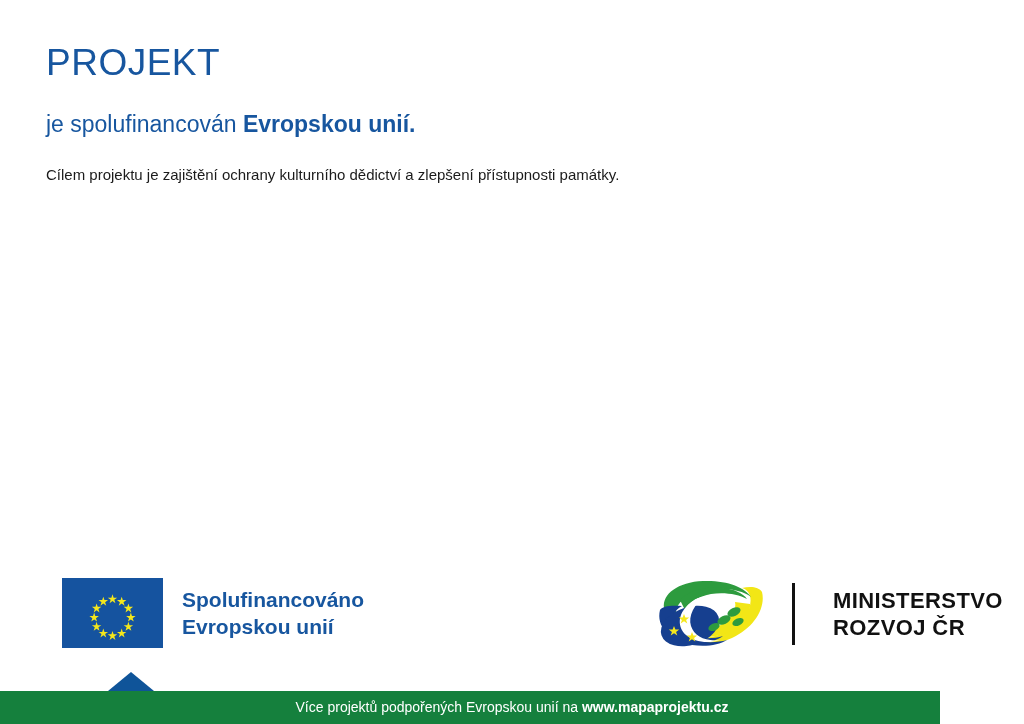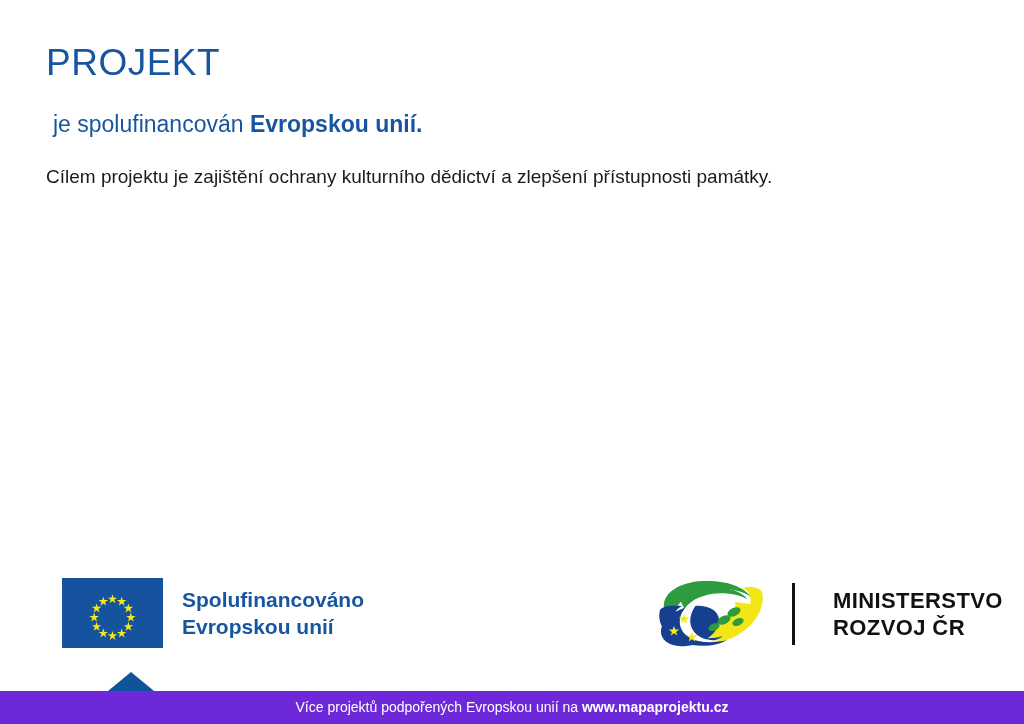--- a/index.html
+++ b/index.html
@@ -46,34 +46,34 @@
     line-height: 71px;
     letter-spacing: -0.4px;
     margin: 0;
   }
   .headline .line {
     display: block;
     white-space: nowrap;
   }
 
   .subline {
-    margin: 30px 0 0 7px;
+    margin: 30px 0 0 0;
     font-size: 23px;
     font-weight: 400;
     color: #17569f;
     line-height: 1.2;
     white-space: nowrap;
   }
   .subline b {
     font-weight: 700;
   }
 
   .goal {
     margin: 26px 0 0 0;
-    font-size: 19px;
+    font-size: 15px;
     font-weight: 400;
     color: #1b1b1b;
     line-height: 1.3;
     white-space: nowrap;
   }
 
   
   .logos {
     position: absolute;
     left: 0;
@@ -150,23 +150,23 @@
   }
   .mmr-caption span {
     display: block;
   }
 
   
   .footer {
     position: absolute;
     left: 0;
     top: 691px;
-    width: 1024px;
+    width: 940px;
     height: 33px;
-    background: #6d28d9;
+    background: #15803d;
   }
   .footer-notch {
     position: absolute;
     left: 108px;
     top: -19px;
     width: 0;
     height: 0;
     border-left: 23px solid transparent;
     border-right: 23px solid transparent;
     border-bottom: 19px solid #0f5499;

